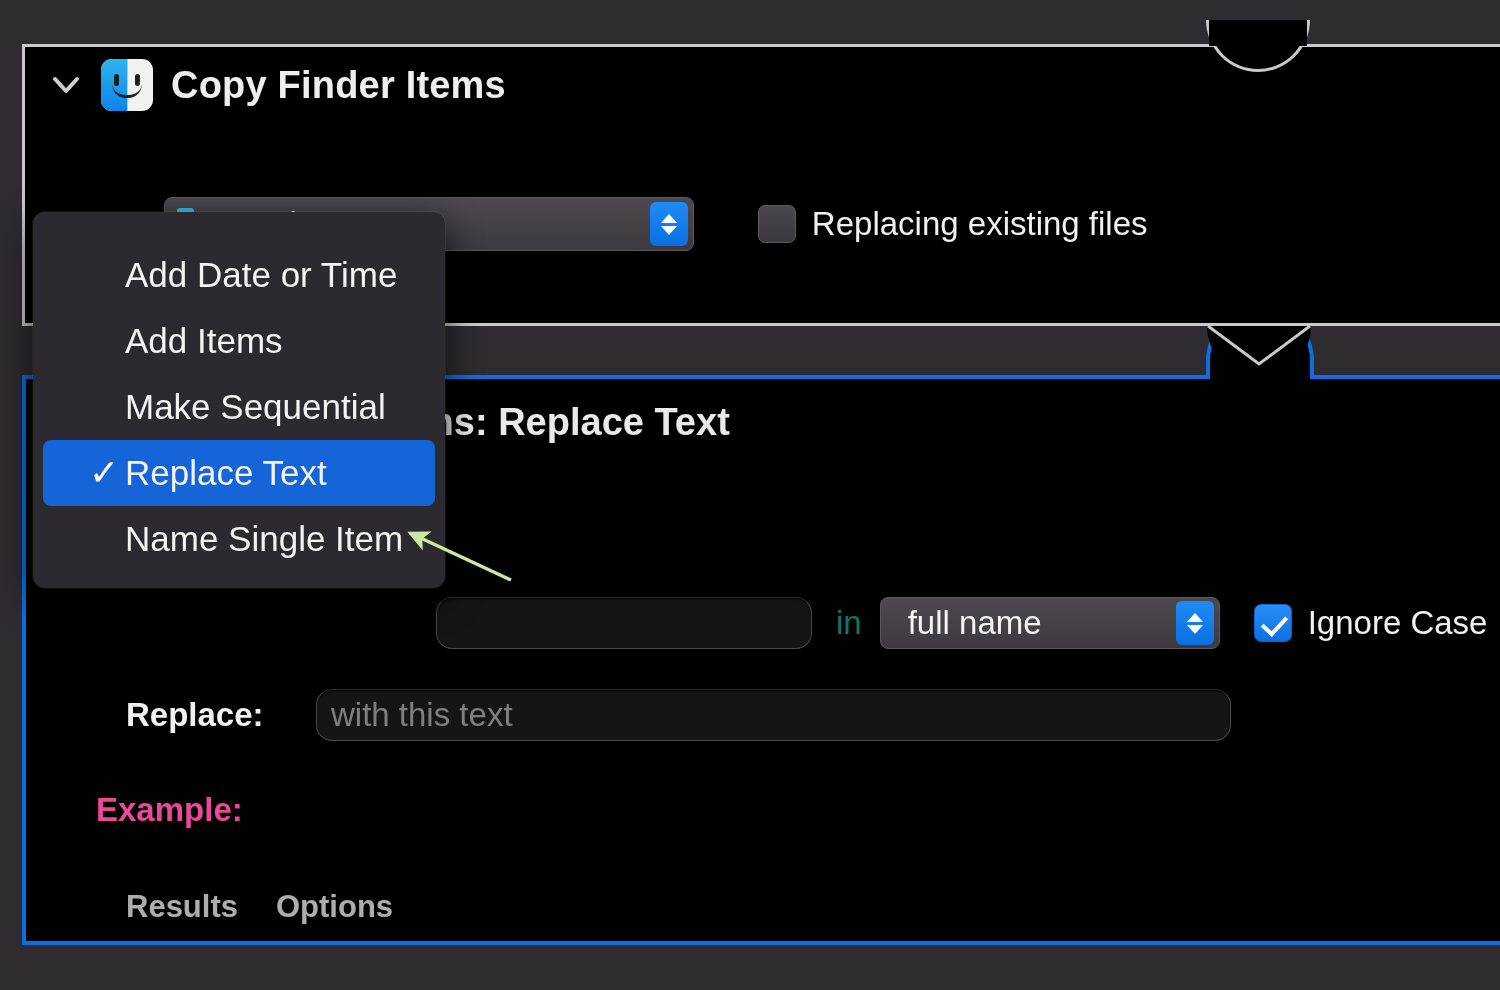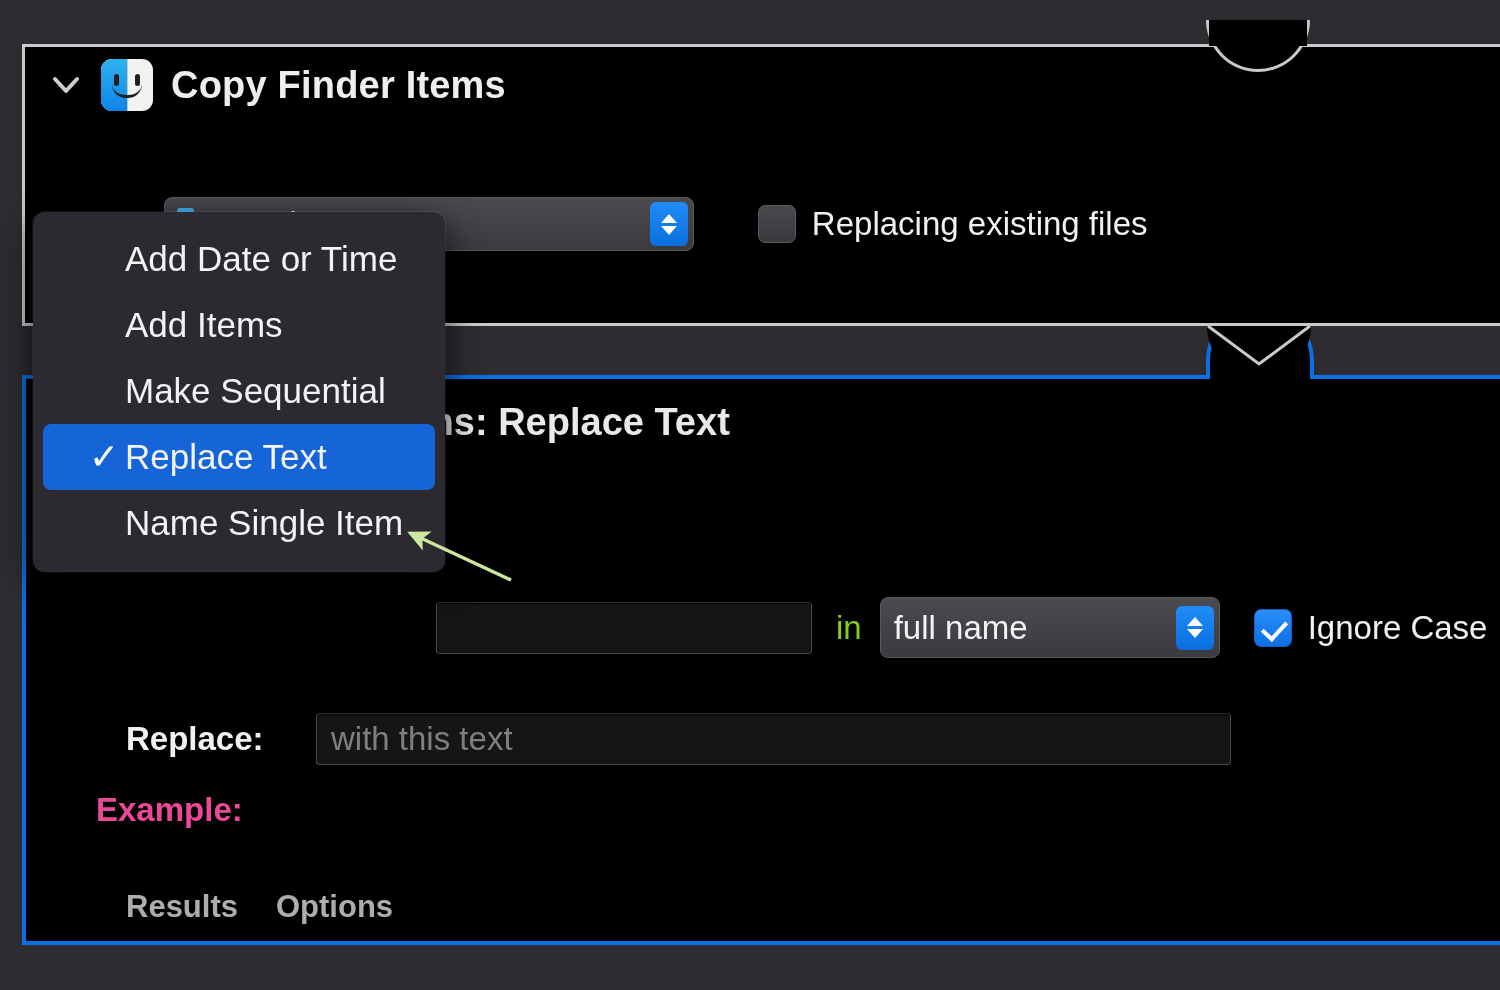--- a/index.html
+++ b/index.html
@@ -250,44 +250,44 @@
   .find-row {
     position: absolute;
     left: 410px; top: 218px;
     display: flex; align-items: center;
   }
   .text-field {
     height: 52px;
     background: #151515;
     border: 1px solid #4a4a4e;
     border-top-color: #2a2a2e;
-    border-radius: 4px;
+    border-radius: 16px;
     display: flex; align-items: center;
     padding: 0 14px;
     box-shadow: inset 0 1px 2px rgba(0,0,0,.8);
   }
   #find-field { width: 376px; }
   .text-field .placeholder {
     color: #7f7f7f; font-size: 33px; white-space: nowrap;
   }
   .in-label {
-    color: #84cc16; font-size: 33px; margin: 0 18px 0 24px;
+    color: #0f766e; font-size: 33px; margin: 0 18px 0 24px;
   }
   #scope-popup {
     min-width: 340px;
-    height: 61px;
-    padding: 0 56px 0 13px;
+    height: 52px;
+    padding: 0 56px 0 27px;
   }
   .ignore-row { display: flex; align-items: center; margin-left: 34px; }
 
   
   .replace-row {
     position: absolute;
     left: 100px; top: 310px;
-    display: flex; align-items: center; margin-top: 24px;
+    display: flex; align-items: center;
   }
   .replace-label {
     color: #f1f1f1; font-size: 33px; font-weight: bold;
     width: 190px;
   }
   #replace-field { width: 915px; }
 
   .example-label {
     position: absolute;
     left: 70px; top: 412px;
@@ -304,21 +304,21 @@
     cursor: pointer;
   }
 
   
   #menu {
     position: absolute;
     left: 33px; top: 212px;
     width: 412px;
     background: #2c2a30;
     border-radius: 12px;
-    padding: 14px 0 16px 0;
+    padding: 30px 0 16px 0;
     box-shadow: 0 10px 34px rgba(0,0,0,.75),
                 0 0 0 1px rgba(255,255,255,.09);
     z-index: 20;
   }
   .menu-item {
     position: relative;
     height: 66px;
     display: flex; align-items: center;
     padding-left: 92px;
     color: #f3f3f3;

